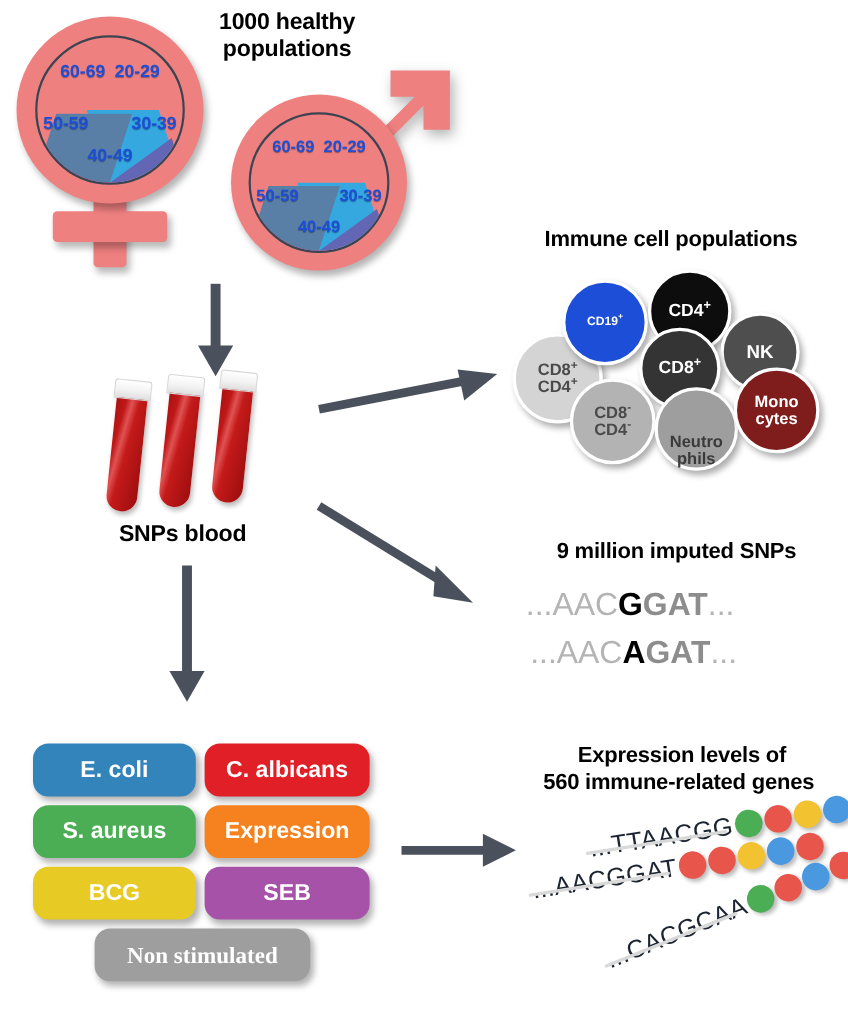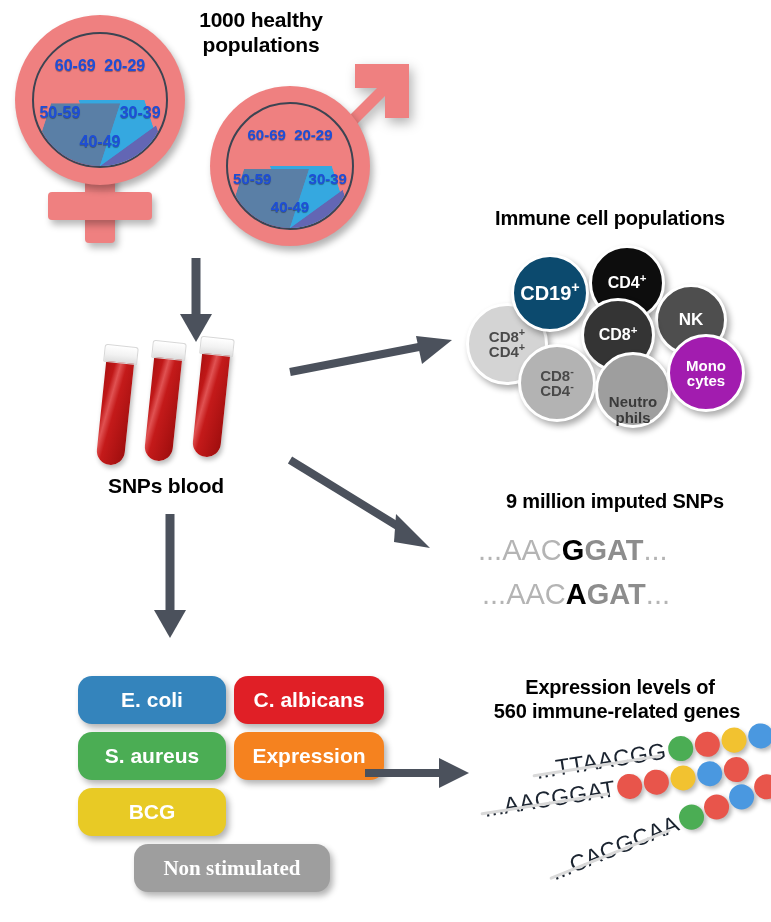--- a/index.html
+++ b/index.html
@@ -98,21 +98,20 @@
   .snp-hi   { color: #000000; font-weight: bold; }
 
   
   .stim {
     position: absolute;
     border-radius: 14px;
     display: flex; align-items: center; justify-content: center;
     color: #fff; font-weight: bold;
     box-shadow: 3px 4px 6px rgba(0,0,0,0.30);
     white-space: nowrap;
-    margin-left: 48px;
   }
 
   
   .strand { position: absolute; transform-origin: 0 50%; display: flex; align-items: center; }
   .strand-seq {
     font-family: "Liberation Sans", sans-serif;
     color: #1b2430;
     white-space: nowrap;
     letter-spacing: 0.3px;
   }
@@ -213,21 +212,21 @@
   </svg>
 
   <div class="heading abs" style="left:455px; top:207px; width:310px; font-size:20px;">Immune cell populations</div>
 
   <div class="abs" style="left:455px; top:240px; width:316px; height:180px;">
 
     <div class="cell" style="left: 11px; top: 63px; width: 82px; height: 82px; font-size: 15px; background: rgb(212, 212, 212); color: rgb(74, 74, 74);">
       <span>CD8<sup>+</sup><br>CD4<sup>+</sup></span>
     </div>
 
-    <div class="cell" style="left: 56px; top: 14px; width: 78px; height: 78px; font-size: 20px; background: #0c4a6e; color: rgb(255, 255, 255);">
+    <div class="cell" style="left: 56px; top: 14px; width: 78px; height: 78px; font-size: 11px; background: #1d4ed8; color: rgb(255, 255, 255);">
       <span>CD19<sup>+</sup></span>
     </div>
 
     <div class="cell" style="left: 134px; top: 5px; width: 76px; height: 76px; font-size: 16px; background: rgb(13, 13, 13); color: rgb(255, 255, 255);">
       <span>CD4<sup>+</sup></span>
     </div>
 
     <div class="cell" style="left: 200px; top: 44px; width: 72px; height: 72px; font-size: 17px; background: rgb(78, 78, 78); color: rgb(255, 255, 255);">
       <span>NK</span>
     </div>
@@ -237,21 +236,21 @@
     </div>
 
     <div class="cell" style="left: 63px; top: 104px; width: 78px; height: 78px; font-size: 15px; background: rgb(179, 179, 179); color: rgb(74, 74, 74);">
       <span>CD8<sup>-</sup><br>CD4<sup>-</sup></span>
     </div>
 
     <div class="cell" style="left: 140px; top: 112px; width: 76px; height: 76px; font-size: 15px; background: rgb(158, 158, 158); color: rgb(58, 58, 58); align-items: flex-end;">
       <span>Neutro<br>phils</span>
     </div>
 
-    <div class="cell" style="left: 212px; top: 94px; width: 78px; height: 78px; font-size: 15px; background: #a21caf; color: rgb(255, 255, 255);">
+    <div class="cell" style="left: 212px; top: 94px; width: 78px; height: 78px; font-size: 15px; background: #7f1d1d; color: rgb(255, 255, 255);">
       <span>Mono<br>cytes</span>
     </div>
   </div>
 
   <div class="heading abs" style="left:470px; top:490px; width:290px; font-size:20px;">9 million imputed SNPs</div>
 
   <div class="abs" style="left:478px; top:528px; width:280px; height:96px;">
     <div class="snp-row" style="left:0px; top:6px; font-size:29px;">
       <span class="snp-dim">...AAC</span><span class="snp-hi">G</span><span class="snp-mid">GAT</span><span class="snp-dim">...</span>
     </div>
@@ -259,20 +258,21 @@
       <span class="snp-dim">...AAC</span><span class="snp-hi">A</span><span class="snp-mid">GAT</span><span class="snp-dim">...</span>
     </div>
   </div>
 
   <div class="abs" style="left:30px; top:676px; width:320px; height:220px;">
     <div class="stim" style="left: 0px; top: 0px; width: 148px; height: 48px; font-size: 21px; background: rgb(52, 132, 188);">E. coli</div>
     <div class="stim" style="left: 156px; top: 0px; width: 150px; height: 48px; font-size: 21px; background: rgb(224, 31, 38);">C. albicans</div>
     <div class="stim" style="left: 0px; top: 56px; width: 148px; height: 48px; font-size: 21px; background: rgb(75, 173, 84);">S. aureus</div>
     <div class="stim" style="left: 156px; top: 56px; width: 150px; height: 48px; font-size: 21px; background: rgb(245, 130, 31);">Expression</div>
     <div class="stim" style="left: 0px; top: 112px; width: 148px; height: 48px; font-size: 21px; background: rgb(232, 202, 37);">BCG</div>
+    <div class="stim" style="left: 156px; top: 112px; width: 150px; height: 48px; font-size: 21px; background: rgb(165, 82, 168);">SEB</div>
     <div class="stim" style="left: 56px; top: 168px; width: 196px; height: 48px; font-size: 21px; background: rgb(158, 158, 158); font-family: Liberation Serif, serif;">Non stimulated</div>
   </div>
 
   <svg class="arrow-svg" width="110" height="40" viewBox="0 0 110 40" style="left:365px; top:753px;">
     <line x1="0" y1="20" x2="78" y2="20" stroke="#4b515c" stroke-width="8"></line>
     <polygon points="104,20 74,5 74,35" fill="#4b515c"></polygon>
   </svg>
 
   <div class="heading abs" style="left:470px; top:676px; width:300px; font-size:20px;">Expression levels of</div>
   <div class="heading abs" style="left:462px; top:700px; width:310px; font-size:20px;">560 immune-related genes</div>

